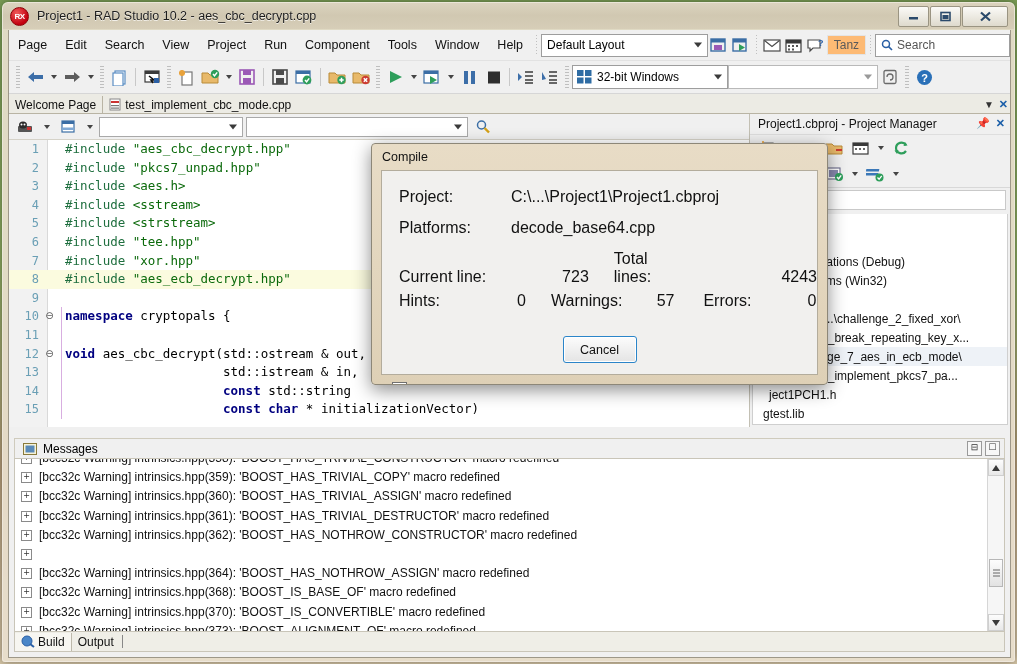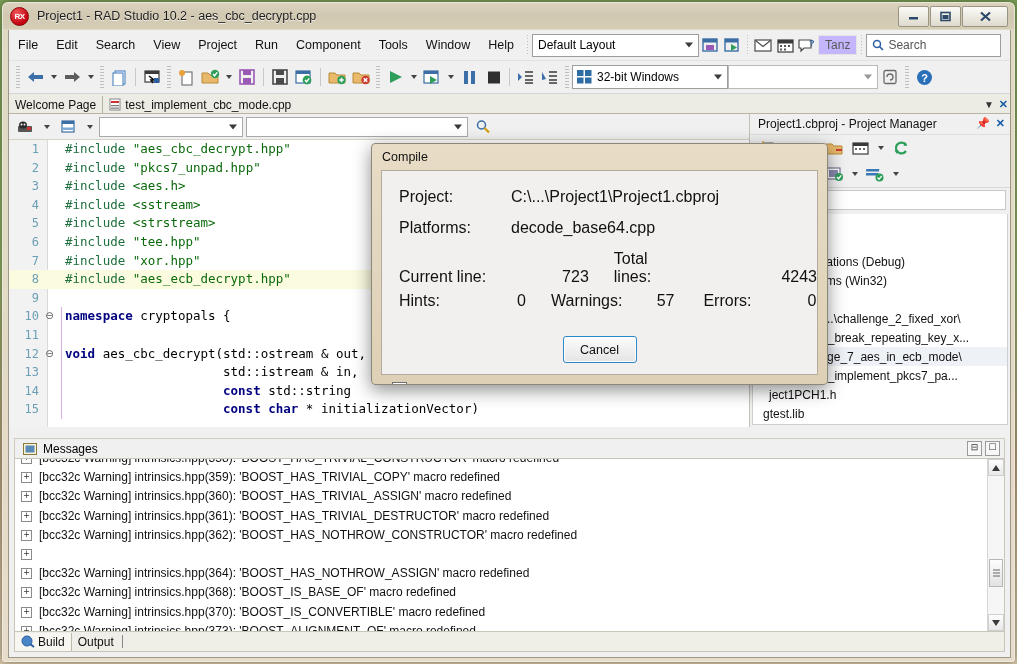--- a/index.html
+++ b/index.html
@@ -46,21 +46,21 @@
     border-bottom:1px solid #e2e2e2;}
   .menu-item{padding:4px 9px;font-size:12.5px;color:#111;cursor:default;}
   .vsep{width:1px;height:20px;margin:0 4px;
     background:repeating-linear-gradient(180deg,#c0c0c0 0 1px,transparent 1px 3px);}
   .layout-combo{width:160px;height:21px;border:1px solid #9d9d9d;background:#fff;
     display:flex;align-items:center;padding-left:5px;font-size:12px;position:relative;}
   .combo-arrow{position:absolute;right:5px;top:50%;transform:translateY(-50%);
     width:0;height:0;border-left:4px solid transparent;border-right:4px solid transparent;
     border-top:5px solid #3a3a3a;}
   .mini-ic{width:22px;height:22px;display:flex;align-items:center;justify-content:center;}
-  .tanz{font-size:12px;color:#5a5a5a;padding:2px 6px;background:#c4b5fd;
+  .tanz{font-size:12px;color:#5a5a5a;padding:2px 6px;background:#fdba74;
     border:1px solid #e4e4e4;}
   .searchbox{width:128px;height:21px;border:1px solid #9d9d9d;background:#fff;
     display:flex;align-items:center;gap:4px;padding-left:5px;font-size:12px;color:#555;}
 
   
   .toolbar{height:32px;background:#f0f0f0;display:flex;align-items:center;
     border-bottom:1px solid #d6d6d6;padding-left:4px;}
   .tb-btn{width:24px;height:24px;display:flex;align-items:center;justify-content:center;}
   .tb-arrow{width:13px;height:24px;display:flex;align-items:center;justify-content:center;}
   .tb-arrow i{width:0;height:0;border-left:3.5px solid transparent;
@@ -191,21 +191,21 @@
           <svg width="13" height="11">
               <path d="M2 1.5 L11 9.5 M11 1.5 L2 9.5" stroke="#2b4a6b" stroke-width="2.2" fill="none"></path>
             </svg>
         </div>
       </div>
     </div>
 
     <div class="client">
 
       <div class="menubar">
-        <div class="menu-item">File</div>
+        <div class="menu-item">Page</div>
         <div class="menu-item">Edit</div>
         <div class="menu-item">Search</div>
         <div class="menu-item">View</div>
         <div class="menu-item">Project</div>
         <div class="menu-item">Run</div>
         <div class="menu-item">Component</div>
         <div class="menu-item">Tools</div>
         <div class="menu-item">Window</div>
         <div class="menu-item">Help</div>
         <div class="vsep"></div>

